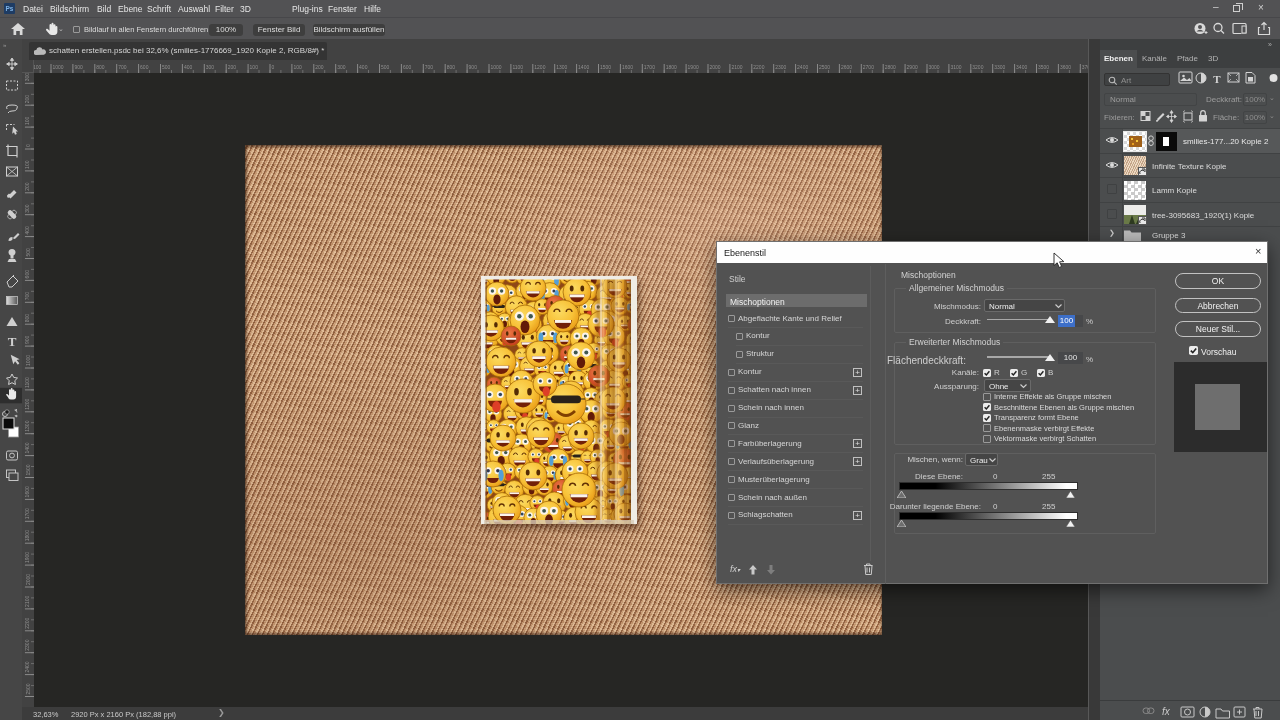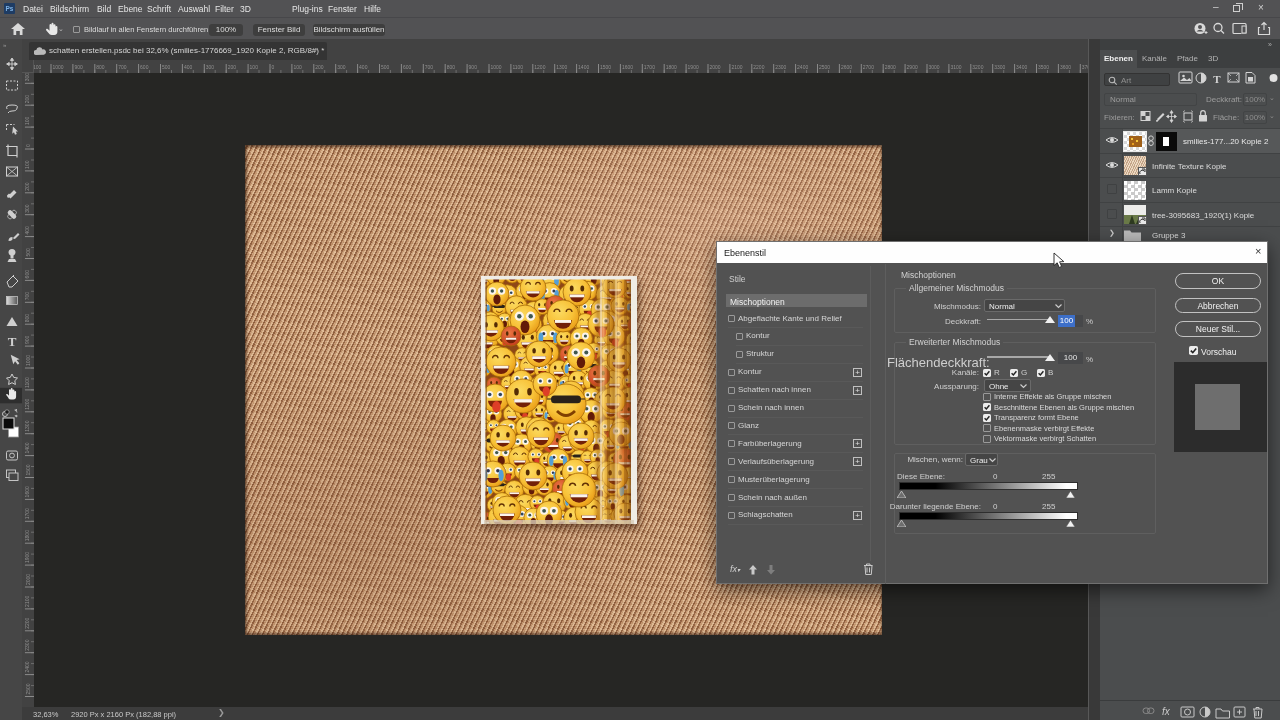--- a/index.html
+++ b/index.html
@@ -1731,21 +1731,21 @@
 <div class="abs" style="left:270px;top:76.5px;width:62px;height:1.5px;background:#a8a8a8"></div>
 <svg class="abs" style="left:328px;top:74px" width="10" height="7">
       <path d="M5 0 L10 7 H0z" fill="#f0f0f0"></path>
     </svg>
 <div class="abs" style="left:341px;top:72.5px;width:25px;height:12px;background:#47484a">
       <div class="abs" style="left:0;top:0;width:17px;height:12px;background:#3d6fc8;color:#fff;font-size:8px;text-align:center;line-height:12px">100</div>
     </div>
 <div class="tx" style="left:369px;top:75px;font-size:8px;color:#cfcfcf">%</div>
 <div class="abs" style="left:177px;top:100px;width:262px;height:103px;border:1px solid #5f5f5f;border-radius:2px"></div>
 <div class="tx" style="left:189px;top:95px;font-size:8.5px;color:#d2d2d2;background:#525252;padding:0 3px">Erweiterter Mischmodus</div>
-<div class="abs" style="left:170px;top:112.5px;width:94px;text-align:right;font-size:13px;color:#cfcfcf">Flächendeckkraft:</div>
+<div class="abs" style="left:170px;top:112.5px;width:94px;text-align:left;font-size:10px;color:#cfcfcf">Flächendeckkraft:</div>
 <div class="abs" style="left:270px;top:114px;width:62px;height:1.5px;background:#a8a8a8"></div>
 <svg class="abs" style="left:328px;top:111.5px" width="10" height="7">
       <path d="M5 0 L10 7 H0z" fill="#f0f0f0"></path>
     </svg>
 <div class="abs" style="left:341px;top:110px;width:25px;height:12px;background:#47484a;color:#e8e8e8;font-size:8px;text-align:center;line-height:12px">100</div>
 <div class="tx" style="left:369px;top:112.5px;font-size:8px;color:#cfcfcf">%</div>
 <div class="abs" style="left:180px;top:125.5px;width:82px;text-align:right;font-size:8px;color:#cfcfcf">Kanäle:</div>
 <svg style="position:absolute;left:266.0px;top:126.5px" width="8" height="8" viewBox="0 0 10 10">
       <rect width="10" height="10" rx="2" fill="#ececec"></rect>
       <path d="M2 5.2 L4.2 7.4 L8 2.8" stroke="#222" stroke-width="1.8" fill="none"></path>
@@ -1783,21 +1783,21 @@
 <div class="tx" style="left:277px;top:181.5px;font-size:7.5px;color:#dadada">Ebenenmaske verbirgt Effekte</div>
 <span style="position:absolute;left:266.0px;top:192.5px;width:8px;height:8px;border:1px solid #9a9a9a;border-radius:1px;box-sizing:border-box"></span>
 <div class="tx" style="left:277px;top:192.0px;font-size:7.5px;color:#dadada">Vektormaske verbirgt Schatten</div>
 <div class="abs" style="left:177px;top:211px;width:262px;height:81px;border:1px solid #5f5f5f;border-radius:2px"></div>
 <div class="abs" style="left:186px;top:213px;width:60px;text-align:right;font-size:8px;color:#d2d2d2;background:#525252">Mischen, wenn:</div>
 <div class="abs" style="left:248px;top:211px;width:33px;height:13px;background:#454545;border:1px solid #6a6a6a;border-radius:2px"></div>
 <div class="tx" style="left:253px;top:213.5px;font-size:8px;color:#ececec">Grau</div>
 <svg class="abs" style="left:272px;top:215.5px" width="7" height="5">
       <path d="M0.5 0.5 L3.5 3.5 L6.5 0.5" stroke="#ccc" stroke-width="1.2" fill="none"></path>
     </svg>
-<div class="abs" style="left:180px;top:230px;width:84px;text-align:left;font-size:8px;color:#cfcfcf">Diese Ebene:</div>
+<div class="abs" style="left:180px;top:230px;width:84px;text-align:center;font-size:8px;color:#cfcfcf">Diese Ebene:</div>
 <div class="tx" style="left:276px;top:230px;font-size:8px;color:#cfcfcf">0</div>
 <div class="tx" style="left:325px;top:230px;font-size:8px;color:#cfcfcf">255</div>
 <div class="abs" style="left:182px;top:240px;width:179px;height:8px;background:linear-gradient(90deg,#000 0 20%,#fff 94%);border:1px solid #2e2e2e"></div>
 <svg class="abs" style="left:180px;top:248.5px" width="9" height="7">
       <path d="M4.5 0 L9 7 H0z" fill="#6e6e6e" stroke="#c9c9c9" stroke-width="0.8"></path>
     </svg>
 <svg class="abs" style="left:349px;top:248.5px" width="9" height="7">
       <path d="M4.5 0 L9 7 H0z" fill="#f2f2f2" stroke="#555" stroke-width="0.6"></path>
     </svg>
 <div class="abs" style="left:170px;top:260px;width:94px;text-align:right;font-size:8px;color:#cfcfcf">Darunter liegende Ebene:</div>

